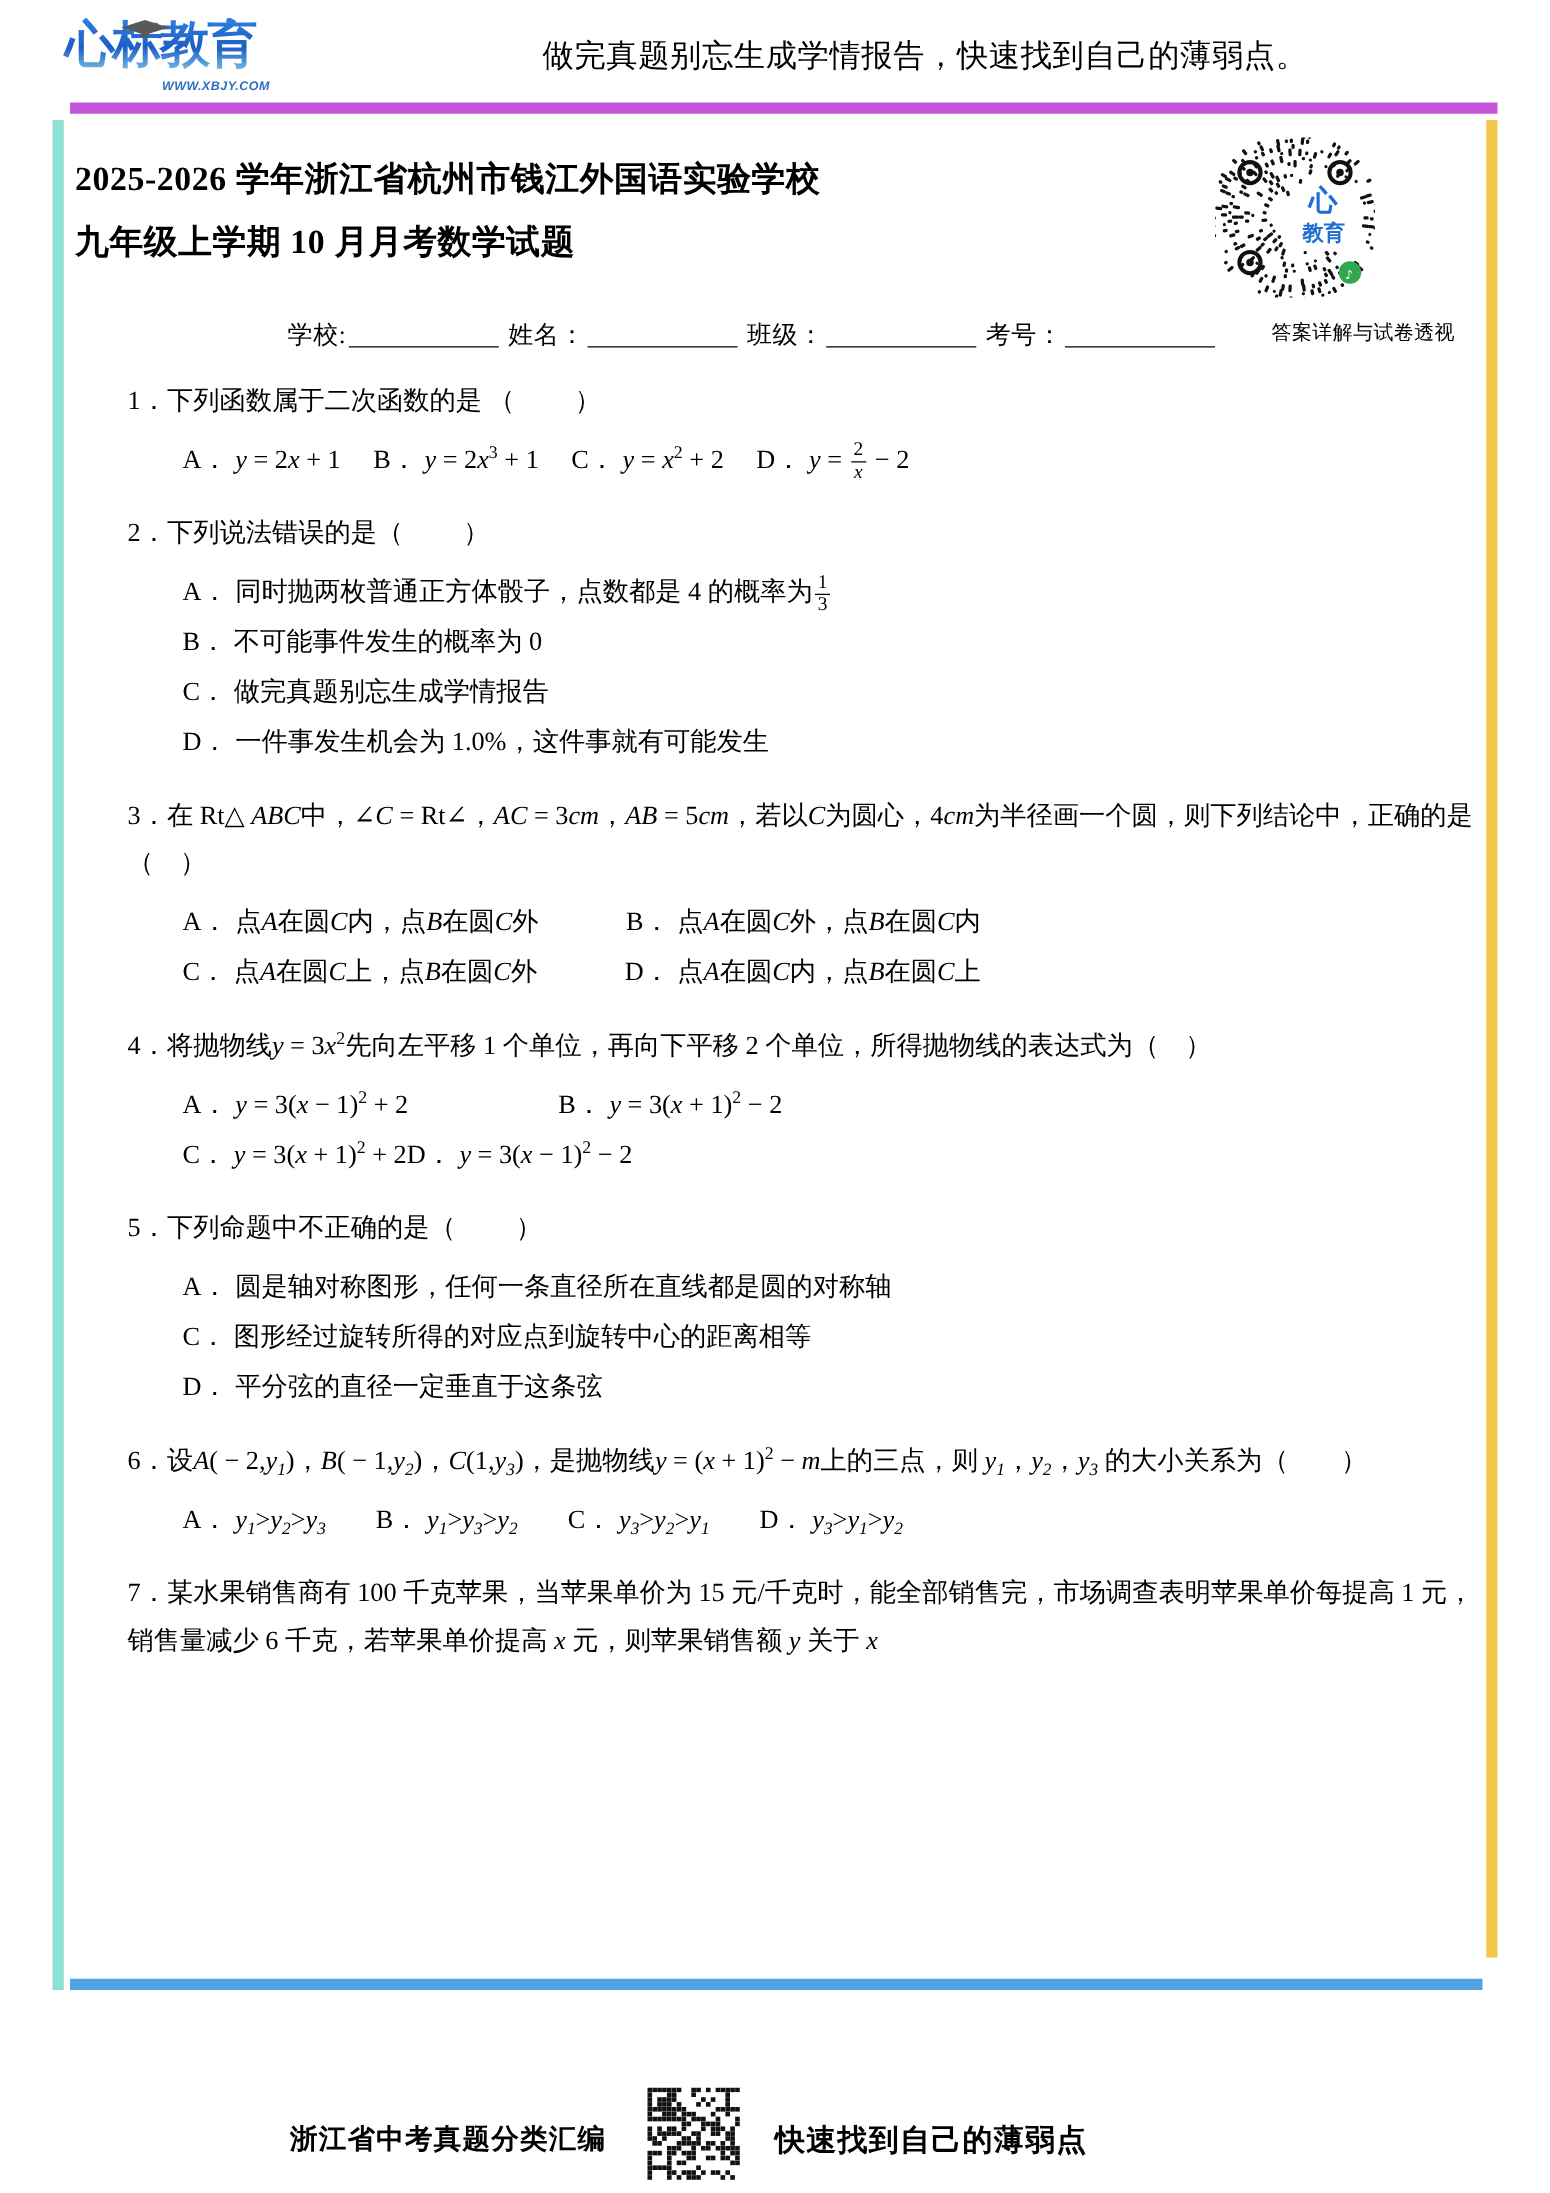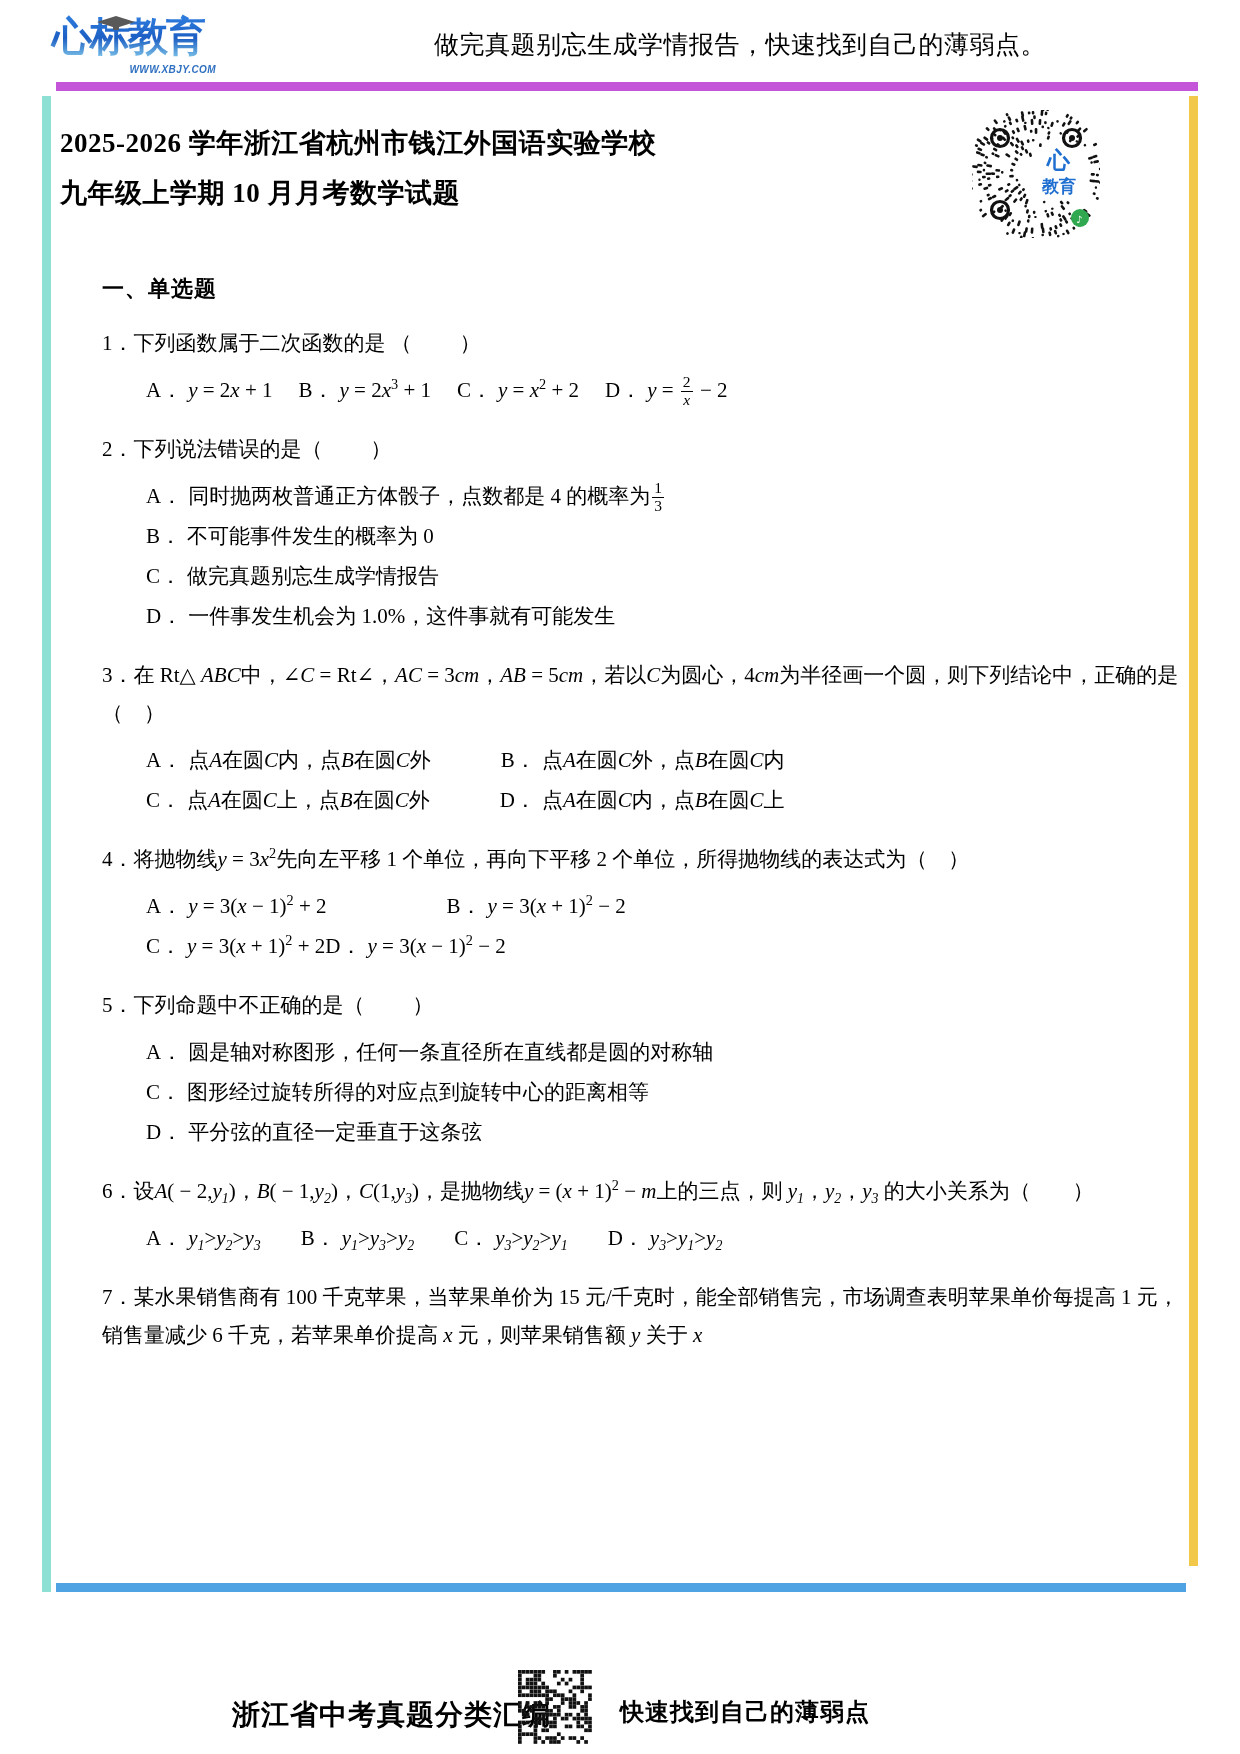--- a/index.html
+++ b/index.html
@@ -195,21 +195,21 @@
   
   .page-footer {
     position: absolute;
     left: 0; bottom: 10px;
     width: 1240px;
     height: 80px;
   }
   .footer-left {
     position: absolute;
     left: 232px; top: 32px;
-    font-size: 28px;
+    font-size: 22px;
     font-weight: 700;
     letter-spacing: 1px;
   }
   .footer-qr {
     position: absolute;
     left: 512px; top: 6px;
     width: 86px; height: 74px;
   }
   .footer-right {
     position: absolute;
@@ -458,22 +458,28 @@
       <circle cx="108" cy="108" r="9" fill="#2fa84f"></circle>
       <text x="104" y="113" font-family="DejaVu Sans, sans-serif" font-size="10" fill="#fff">♪</text>
     </svg>
   </div>
 
   <div class="doc-title">
     <span>2025-2026 学年浙江省杭州市钱江外国语实验学校</span>
     <span class="l2">九年级上学期 10 月月考数学试题</span>
   </div>
 
-
-  <div class="section-heading">一、单选题</div>
+  <div class="info-line">
+    <span>学校:</span><span class="blank"></span>
+    <span>姓名：</span><span class="blank"></span>
+    <span>班级：</span><span class="blank"></span>
+    <span>考号：</span><span class="blank"></span>
+    <span class="answer-note">答案详解与试卷透视</span>
+  </div>
+
 
   <div id="question-list">
       <div class="q">
         <div class="q-stem"><span>1．</span>下列函数属于二次函数的是 （<span style="display:inline-block;width:48px"></span>）</div>
         <div class="opts">
           <div class="opt-row"><span class="opt"><span class="opt-lbl">A．</span><span><span class="mi">y</span> = 2<span class="mi">x</span> + 1</span></span><span class="opt" style="margin-left: 26px;"><span class="opt-lbl">B．</span><span><span class="mi">y</span> = 2<span class="mi">x</span><sup>3</sup> + 1</span></span><span class="opt" style="margin-left: 26px;"><span class="opt-lbl">C．</span><span><span class="mi">y</span> = <span class="mi">x</span><sup>2</sup> + 2</span></span><span class="opt" style="margin-left: 26px;"><span class="opt-lbl">D．</span><span><span class="mi">y</span> = <span class="frac"><span class="num">2</span><span class="den"><span class="mi">x</span></span></span> − 2</span></span></div>
         </div>
       </div>
       <div class="q">
         <div class="q-stem"><span>2．</span>下列说法错误的是（<span style="display:inline-block;width:48px"></span>）</div>

